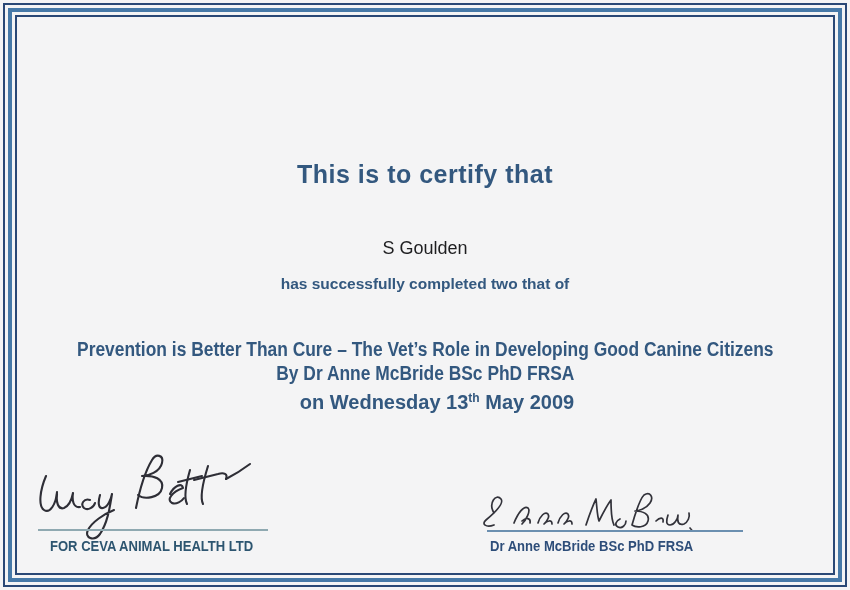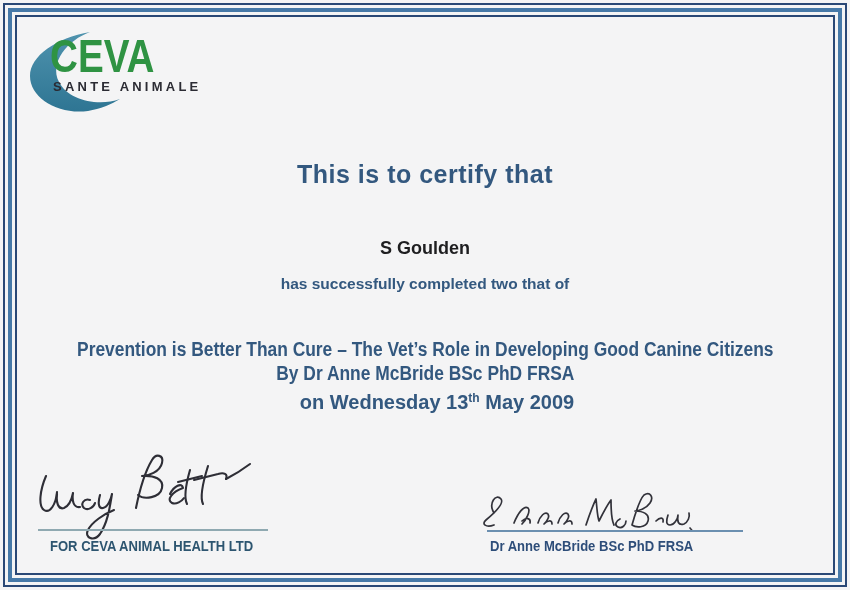--- a/index.html
+++ b/index.html
@@ -30,21 +30,21 @@
     letter-spacing:3.4px;
     transform:scaleX(0.96);transform-origin:left center;
   }
 
   
   .dap-logo{position:absolute;right:0;top:0;width:230px;height:175px;}
 
   
   .cline{position:absolute;left:0;width:850px;text-align:center;color:#33587f;}
   .certify{top:160px;font-size:25px;font-weight:bold;letter-spacing:0.5px;}
-  .recipient{top:238px;font-size:18px;font-weight:bold;color:#1e1e20;}
+  .recipient{top:238px;font-size:18px;font-weight:normal;color:#1e1e20;}
   .completion{top:275px;font-size:15.5px;font-weight:bold;line-height:18.5px;}
   .course-title{top:337px;font-size:20px;font-weight:bold;line-height:24px;}
   .cond{display:inline-block;transform:scaleX(0.87);transform-origin:center center;white-space:nowrap;}
   .date-line{top:391px;font-size:20px;font-weight:bold;padding-left:12px;}
   .date-line sup{font-size:12px;vertical-align:7px;}
 
   
   .sig{position:absolute;}
   .sig-left{left:36px;top:448px;}
   .sig-right{left:478px;top:487px;}
@@ -60,34 +60,20 @@
 </style>
 </head>
 <body>
 
 <div class="paper">
 
   <div class="frame frame-outer"></div>
   <div class="frame frame-mid"></div>
   <div class="frame frame-inner"></div>
 
-  <div class="ceva-logo">
-    <svg class="ceva-swoosh" width="95" height="85" viewBox="0 0 95 85">
-      <defs>
-        <linearGradient id="swooshGrad" x1="0" y1="0" x2="0" y2="1">
-          <stop offset="0" stop-color="#4f93ae"></stop>
-          <stop offset="1" stop-color="#2e7593"></stop>
-        </linearGradient>
-      </defs>
-      <path d="M64,2 C30,8 4,26 4,46 C4,68 32,85 62,81 C74,79 86,74 94,69
-               C72,77 42,70 33,52 C23,32 42,10 64,2 Z" fill="url(#swooshGrad)"></path>
-    </svg>
-    <div class="ceva-word">CEVA</div>
-    <div class="ceva-sub">SANTE ANIMALE</div>
-  </div>
 
   <div class="dap-logo">
     
     
     
     
   </div>
 
   <div class="cline certify">This is to certify that</div>
 

